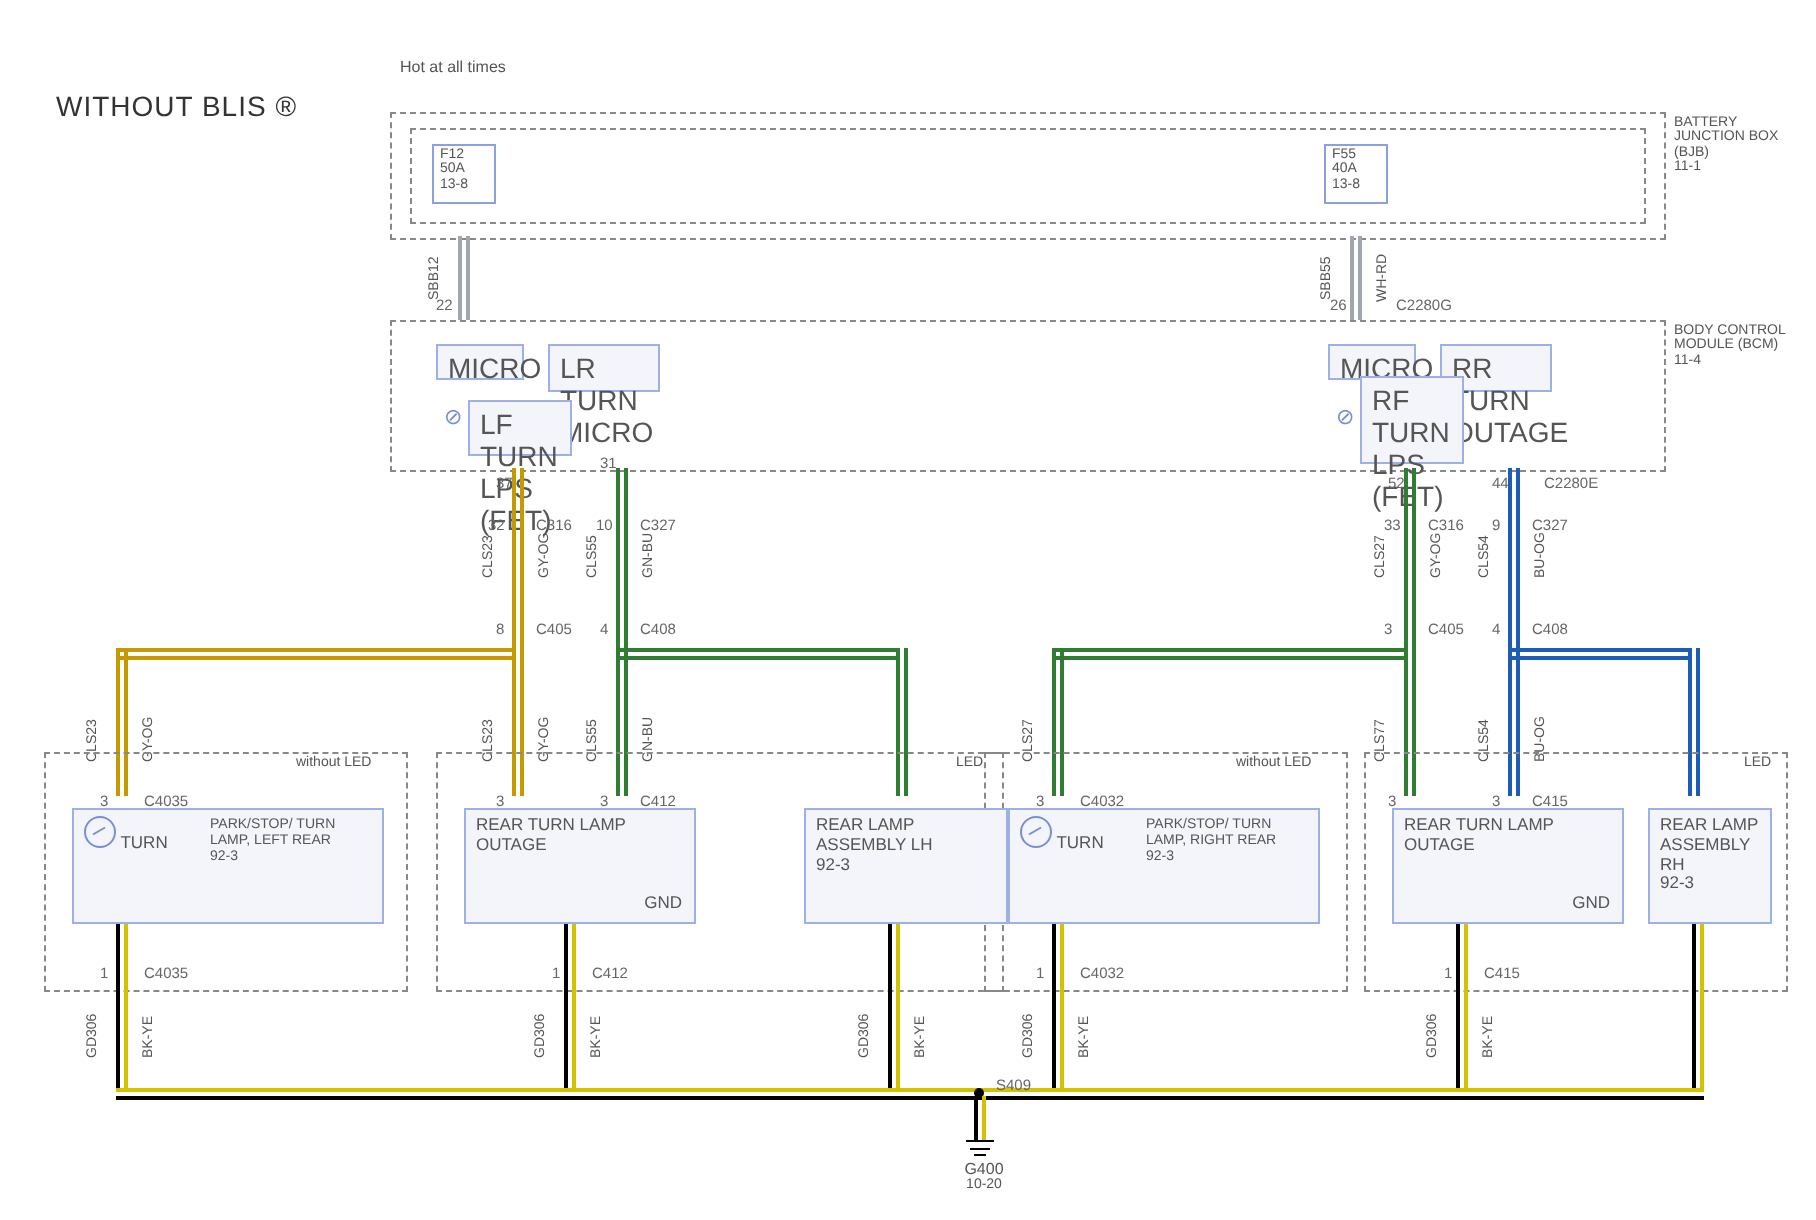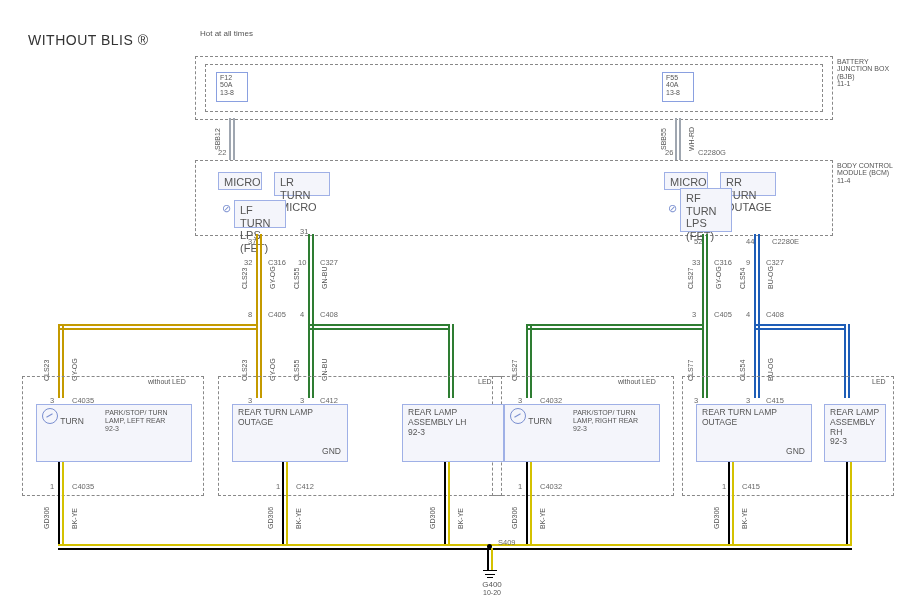--- a/index.html
+++ b/index.html
@@ -1,20 +1,20 @@
 <!DOCTYPE html>
 <html><head>
 <meta charset="utf-8">
 <style>
   html,body{margin:0;padding:0;background:#fff;font-family:Arial,Helvetica,sans-serif;}
   .canvas{position:relative;width:908px;height:610px;background:#fff;}
   .abs{position:absolute;}
   .title{font-size:14px;font-weight:400;letter-spacing:.5px;color:#333;}
   .dashed-box{border:1px dashed #888;background:rgba(0,0,0,0);}
-  .module-box{border:1.5px solid #9fb0e6;background:#f4f5fb;box-sizing:border-box;padding:3px 5px;font-size:11px;color:#555;line-height:1.15;}
+  .module-box{border:1.5px solid #9fb0e6;background:#f4f5fb;box-sizing:border-box;padding:3px 5px;font-size:14px;color:#555;line-height:1.15;}
   .module-box.big{font-size:8.5px;}
   .fuse-box{border:1px solid #8aa0e0;background:#fff;box-sizing:border-box;}
   .tiny{font-size:8px;color:#555;line-height:1.1;}
   .tinier{font-size:7px;color:#555;line-height:1.05;}
   .pin{font-size:7.5px;color:#666;}
   .v{writing-mode:vertical-rl;transform:rotate(180deg);font-size:7px;color:#555;text-align:center;}
   .conn{font-size:7.5px;color:#666;}
   .gnd{font-size:8px;color:#555;text-align:center;}
   
   .c-sbb{background:#9fa6b0;}       
@@ -29,21 +29,21 @@
   .earth{position:absolute;width:14px;border-top:1px solid #000;}
   .earth::before{content:"";position:absolute;left:2px;top:3px;width:10px;border-top:1px solid #000;}
   .earth::after{content:"";position:absolute;left:4px;top:6px;width:6px;border-top:1px solid #000;}
   .turn-circle{width:14px;height:14px;border:1px solid #7a8fd0;border-radius:50%;display:inline-block;position:relative;}
   .turn-circle::after{content:"";position:absolute;left:3px;top:6px;width:7px;height:1px;background:#7a8fd0;transform:rotate(-30deg);}
 </style>
 </head>
 <body>
 <div class="canvas">
 
-<span class="abs title" style="left:28px;top:32px;">WITHOUT BLIS ®</span>
+<span class="abs title" style="left:28px;top:45px;">WITHOUT BLIS ®</span>
 <span class="abs tiny" style="left:200px;top:30px;">Hot at all times</span>
 
 <div class="abs dashed-box" style="left:195px;top:56px;width:636px;height:62px;"></div>
 <div class="abs tinier" style="left:837px;top:58px;width:58px;text-align:left;">
   <div>BATTERY JUNCTION BOX (BJB)</div>
   <div>11-1</div>
 </div>
 
 <div class="abs dashed-box" style="left:205px;top:64px;width:616px;height:46px;"></div>
 

